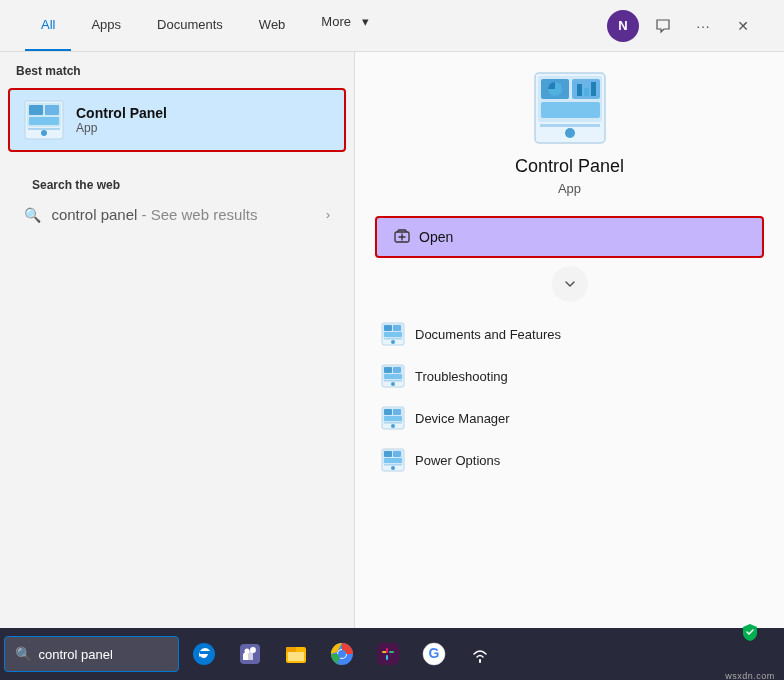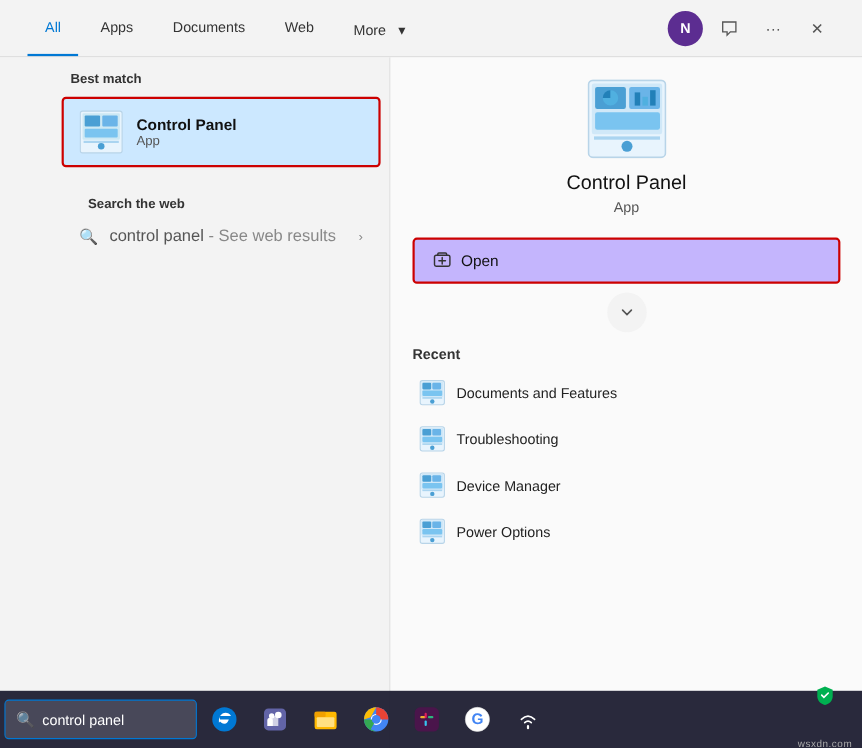--- a/index.html
+++ b/index.html
@@ -43,21 +43,21 @@
       height: 100%;
       display: flex;
       align-items: center;
     }
     .tab.active {
       border-bottom: 2px solid #0078d4;
       color: #0078d4;
     }
     .tab-more {
       display: flex;
-      align-items: flex-end;
+      align-items: flex-start;
       gap: 11px;
     }
     .tab-spacer { flex: 1; }
     .tab-icons {
       display: flex;
       align-items: center;
       gap: 8px;
     }
     .user-avatar {
       width: 32px;
@@ -91,21 +91,20 @@
     }
 
     
     .left-panel {
       width: 355px;
       background: #f3f3f3;
       display: flex;
       flex-direction: column;
       border-right: 1px solid #ddd;
       flex-shrink: 0;
-      padding-left: 48px;
     }
 
     .section-label {
       font-size: 12px;
       font-weight: 600;
       color: #333;
       padding: 12px 16px 6px;
       text-transform: none;
     }
 
@@ -402,21 +401,20 @@
         </svg>
         <span>Open</span>
       </button>
 
       <button class="expand-btn">
         <svg width="14" height="14" viewBox="0 0 14 14">
           <path d="M3 5l4 4 4-4" stroke="#555" stroke-width="1.5" fill="none" stroke-linecap="round"></path>
         </svg>
       </button>
 
-      <div class="recent-label">Recent</div>
 
       <div class="recent-items">
 
           <div class="recent-item">
       <svg class="cp-small-svg" viewBox="0 0 24 24" width="22" height="22">
         <rect x="1" y="1" width="22" height="22" rx="2" fill="#e8f4fd" stroke="#b8d4e8" stroke-width="1"></rect>
         <rect x="2" y="2" width="20" height="14" rx="1" fill="#d0e8f8"></rect>
         <rect x="3" y="3" width="8" height="6" rx="1" fill="#4a9fd4"></rect>
         <rect x="12" y="3" width="8" height="6" rx="1" fill="#6ab4e8"></rect>
         <rect x="3" y="10" width="18" height="5" rx="1" fill="#7ac4f0"></rect>

